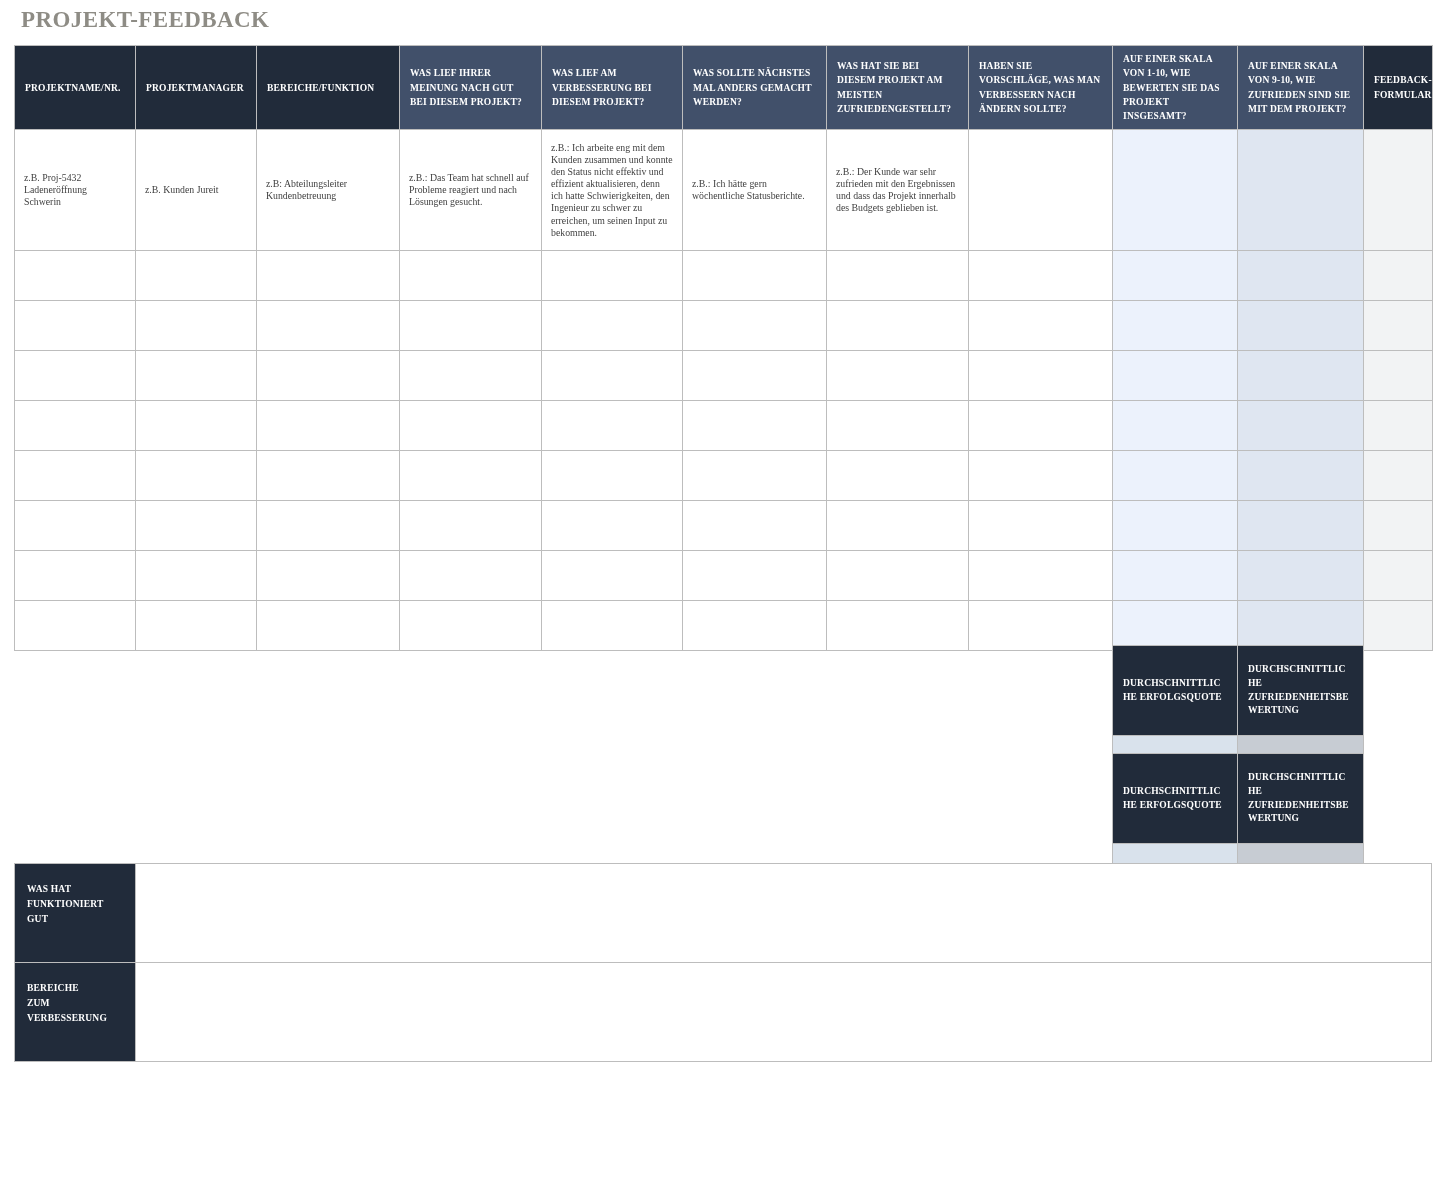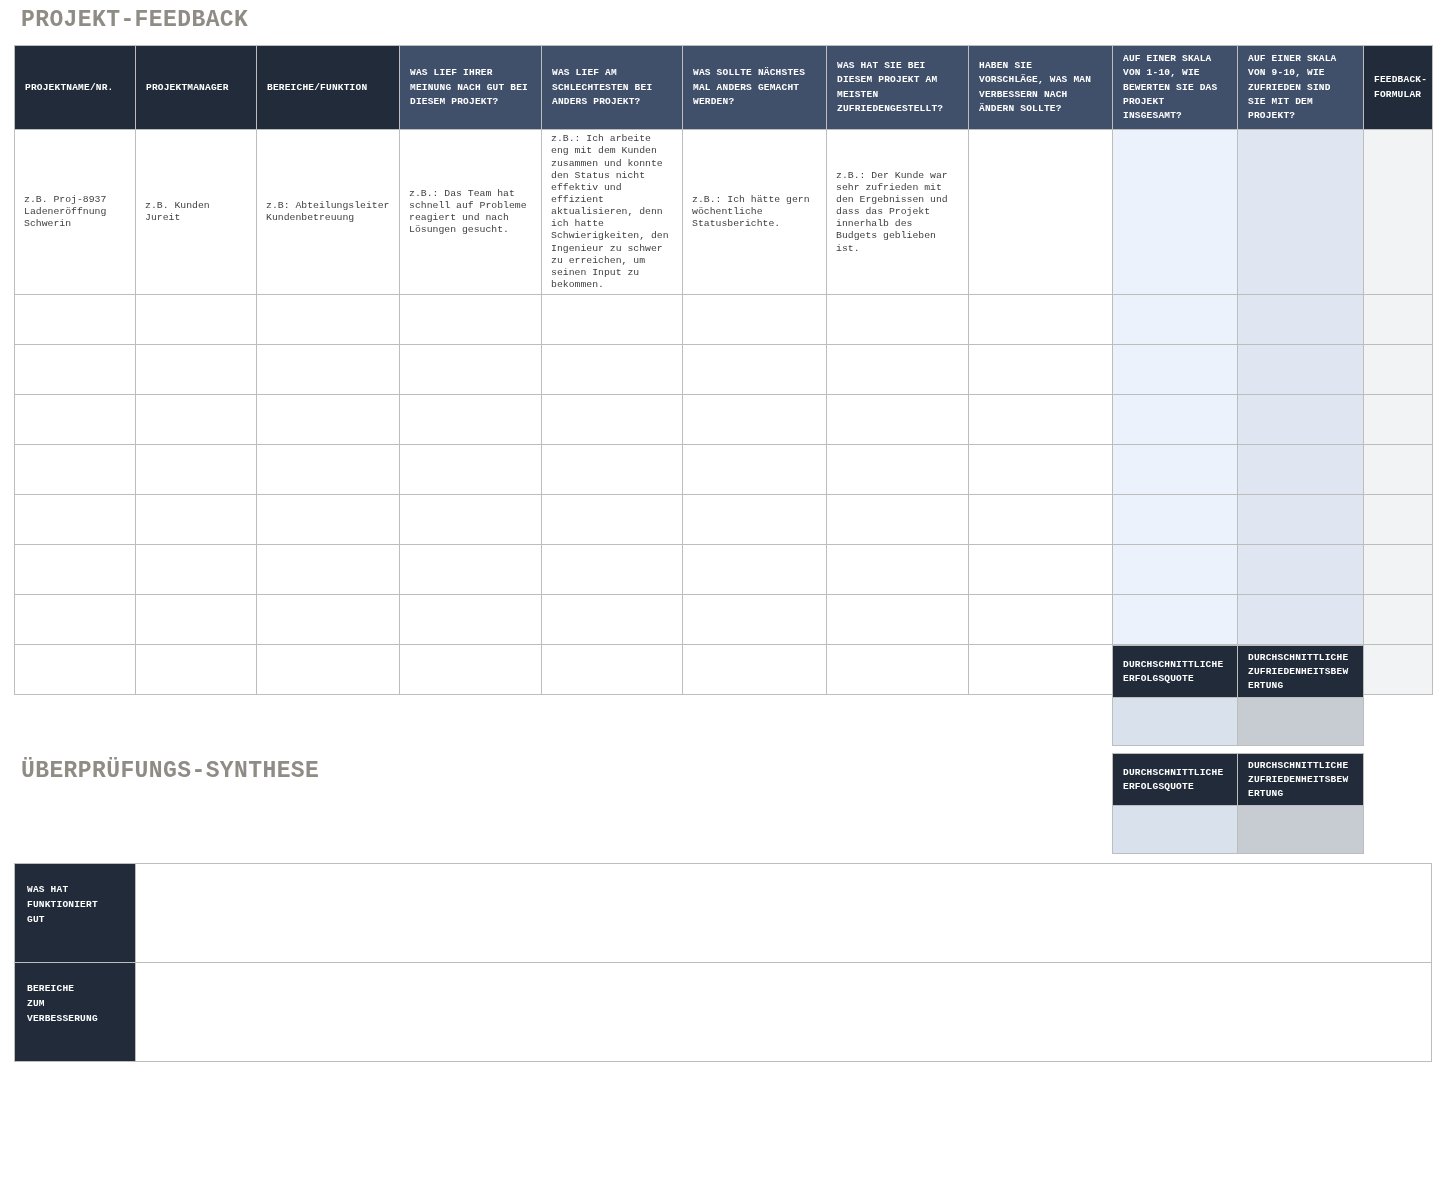--- a/index.html
+++ b/index.html
@@ -1,19 +1,19 @@
 <!DOCTYPE html>
 <html><head>
 <meta charset="utf-8">
 <style>
   * { margin:0; padding:0; box-sizing:border-box; }
   html,body { background:#ffffff; }
   .page {
     position:relative; width:1454px; height:1192px; background:#ffffff;
-    font-family:Liberation Mono, monospace; overflow:hidden;
+    font-family:Liberation Serif, serif; overflow:hidden;
   }
   .sheet-title {
     position:absolute; left:21px; font-weight:bold; font-size:23px;
     letter-spacing:0.4px; color:#8E8C85;
   }
   .title-main { top:7px; }
   .title-synth { top:758px; }
 
   
   table.main {
@@ -39,21 +39,21 @@
   tbody.empty-rows tr { height:50px; }
 
   
   table.avg {
     position:absolute; left:1112px; width:251px;
     border-collapse:collapse; table-layout:fixed;
   }
   table.avg th, table.avg td { border:1px solid #BDBDBD; overflow-wrap:break-word; }
   table.avg th {
     background:#212B3A; color:#ffffff; font-size:9.5px; font-weight:bold;
-    text-align:left; vertical-align:middle; padding:5px 10px; line-height:1.45;
+    text-align:left; vertical-align:middle; padding:17px 10px; line-height:1.45;
     height:47px; letter-spacing:0.2px;
   }
   table.avg td { height:48px; }
   table.avg td.avg-val-success      { background:#D9E2EC; }
   table.avg td.avg-val-satisfaction { background:#C7CCD3; }
   .avg-1 { top:645px; }
   .avg-2 { top:753px; }
 
   
   table.synth {
@@ -89,32 +89,32 @@
         <col style="width:125px">
       <col style="width:126px">
         <col style="width:69px">
     </colgroup>
     <thead>
       <tr>
         <th>PROJEKTNAME/NR.</th>
         <th>PROJEKTMANAGER</th>
         <th>BEREICHE/FUNKTION</th>
         <th>WAS LIEF IHRER MEINUNG NACH GUT BEI DIESEM PROJEKT?</th>
-        <th>WAS LIEF AM SCHLECHTESTEN BEI ANDERS PROJEKT?</th>
+        <th>WAS LIEF AM VERBESSERUNG BEI DIESEM PROJEKT?</th>
         <th>WAS SOLLTE NÄCHSTES MAL ANDERS GEMACHT WERDEN?</th>
         <th>WAS HAT SIE BEI DIESEM PROJEKT AM MEISTEN ZUFRIEDENGESTELLT?</th>
         <th>HABEN SIE VORSCHLÄGE, WAS MAN VERBESSERN NACH ÄNDERN SOLLTE?</th>
         <th>AUF EINER SKALA VON 1-10, WIE BEWERTEN SIE DAS PROJEKT INSGESAMT?</th>
         <th>AUF EINER SKALA VON 9-10, WIE ZUFRIEDEN SIND SIE MIT DEM PROJEKT?</th>
         <th>FEEDBACK-FORMULAR</th>
       </tr>
     </thead>
     <tbody>
       <tr class="example-row">
-        <td>z.B. Proj-8937 Ladeneröffnung Schwerin</td>
+        <td>z.B. Proj-5432 Ladeneröffnung Schwerin</td>
         <td>z.B. Kunden Jureit</td>
         <td>z.B: Abteilungsleiter Kundenbetreuung</td>
         <td>z.B.: Das Team hat schnell auf Probleme reagiert und nach Lösungen gesucht.</td>
         <td>z.B.: Ich arbeite eng mit dem Kunden zusammen und konnte den Status nicht effektiv und effizient aktualisieren, denn ich hatte Schwierigkeiten, den Ingenieur zu schwer zu erreichen, um seinen Input zu bekommen.</td>
         <td>z.B.: Ich hätte gern wöchentliche Statusberichte.</td>
         <td>z.B.: Der Kunde war sehr zufrieden mit den Ergebnissen und dass das Projekt innerhalb des Budgets geblieben ist.</td>
         <td></td>
         <td></td>
         <td></td>
         <td></td>
@@ -238,21 +238,20 @@
       <th>DURCHSCHNITTLICHE ERFOLGSQUOTE</th>
       <th>DURCHSCHNITTLICHE ZUFRIEDENHEITSBEWERTUNG</th>
     </tr>
     <tr>
       <td class="avg-val-success"></td>
       <td class="avg-val-satisfaction"></td>
     </tr>
   </tbody>
     </table>
 
-  <div class="sheet-title title-synth">ÜBERPRÜFUNGS-SYNTHESE</div>
 
   <table class="avg avg-2">
     <colgroup>
         <col style="width:125px">
         <col style="width:126px">
       </colgroup>
     <tbody>
         <tr>
       <th>DURCHSCHNITTLICHE ERFOLGSQUOTE</th>
       <th>DURCHSCHNITTLICHE ZUFRIEDENHEITSBEWERTUNG</th>

